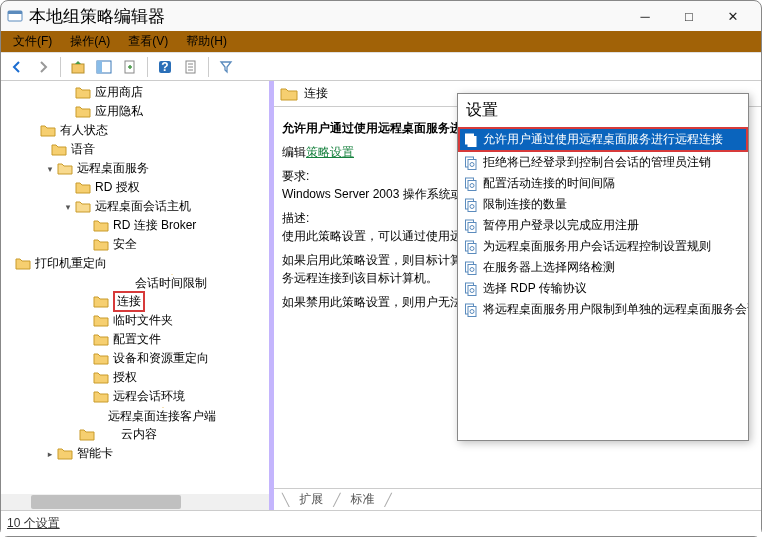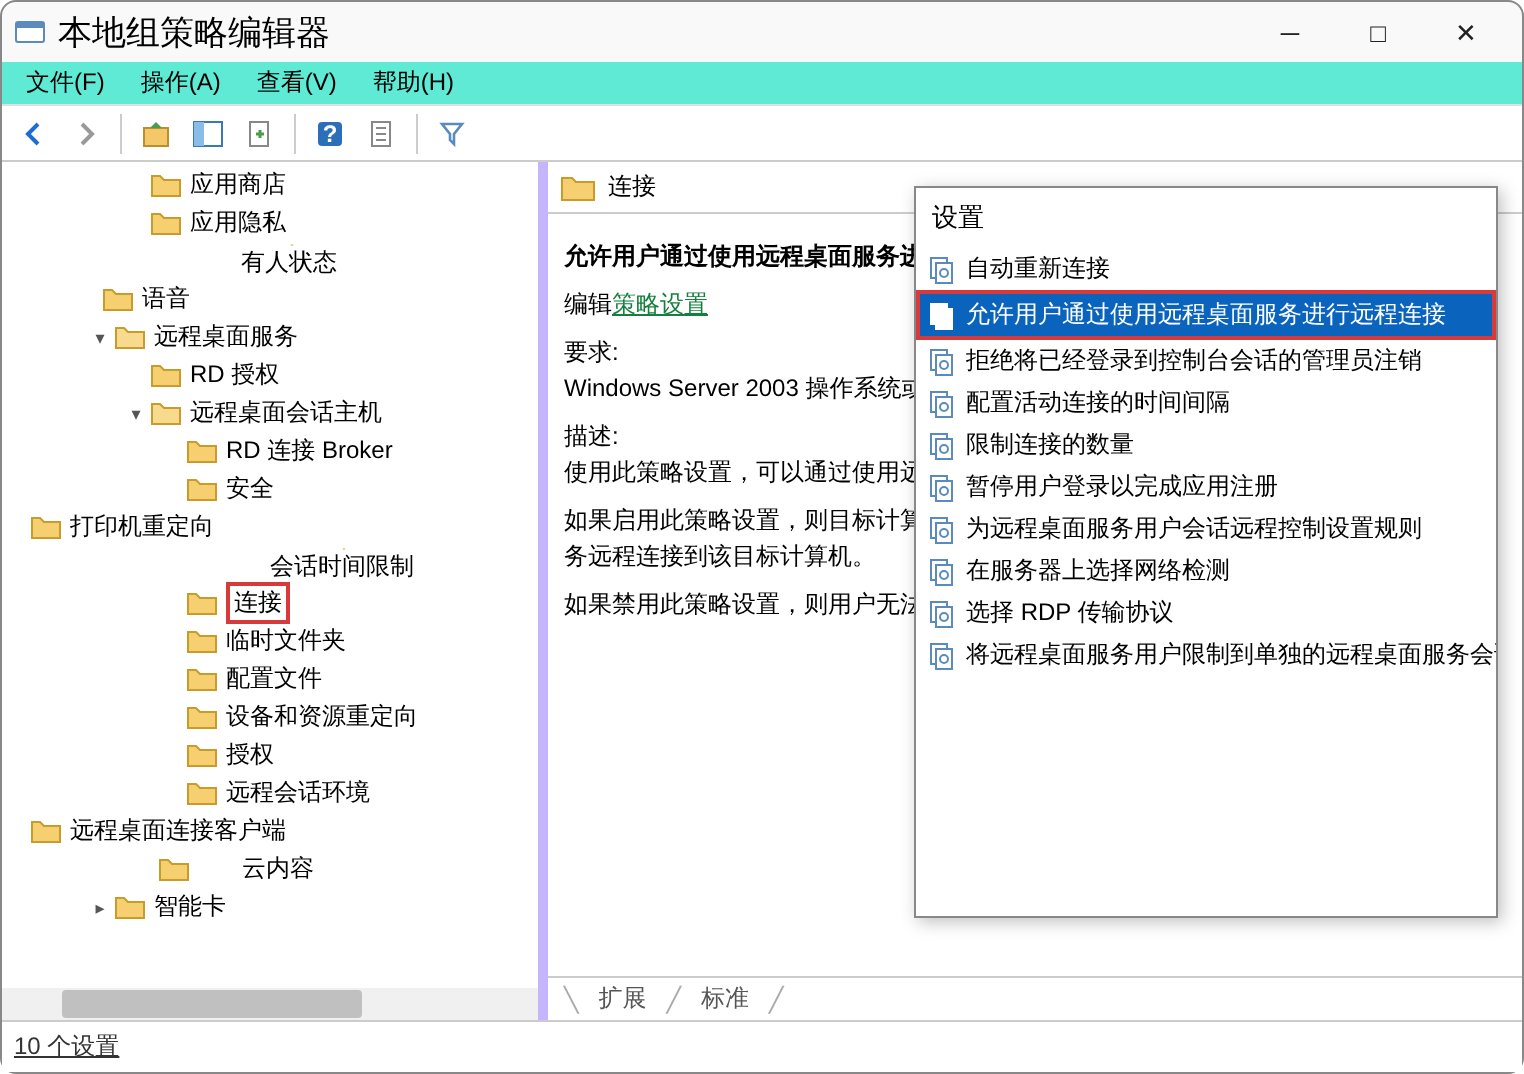--- a/index.html
+++ b/index.html
@@ -3,21 +3,21 @@
 <meta charset="utf-8">
 <style>
 * { box-sizing: border-box; margin: 0; padding: 0; font-family: "Microsoft YaHei", "Segoe UI", sans-serif; font-size: 12px; }
 body { background: #fff; overflow: hidden; }
 .window { width: 762px; height: 537px; border: 1px solid #888; border-radius: 8px; display: flex; flex-direction: column; position: relative; background: #f9f9f9; }
 .titlebar { height: 30px; display: flex; align-items: center; padding: 0 6px; }
 .title-icon { width: 16px; height: 16px; margin-right: 6px; }
 .title-text { flex: 1; font-size: 17px; }
 .win-controls { display: flex; gap: 0; }
 .win-btn { width: 44px; height: 30px; display: flex; align-items: center; justify-content: center; font-size: 13px; color: #222; }
-.menubar { height: 22px; display: flex; align-items: center; padding: 0 4px; gap: 2px; background: #5eead4; border-bottom: 1px solid #e0e0e0;}
+.menubar { height: 22px; display: flex; align-items: center; padding: 0 4px; gap: 2px; background: #a16207; border-bottom: 1px solid #e0e0e0;}
 .menuitem { padding: 2px 8px; }
 .toolbar { height: 28px; display: flex; align-items: center; padding: 0 4px; gap: 2px; background: #fff; border-bottom: 1px solid #ccc; }
 .tool-btn { width: 24px; height: 24px; display: flex; align-items: center; justify-content: center; border: 1px solid transparent; }
 .tool-sep { width: 1px; height: 20px; background: #ccc; margin: 0 3px; }
 .main { flex: 1; display: flex; overflow: hidden; background: #fff;}
 .tree-pane { width: 273px; border-right: 5px solid #c4b5fd; overflow-y: auto; overflow-x: hidden; padding: 2px 0; position: relative;}
 .tree-scroll { position: absolute; bottom: 0; left: 0; right: 0; height: 16px; background: #f0f0f0; display: flex; }
 .tree-scroll-track { flex: 1; background: #f0f0f0; position: relative; }
 .tree-scroll-thumb { position: absolute; left: 30px; width: 150px; top: 1px; bottom: 1px; background: #c0c0c0; border-radius: 2px; }
 .tree { list-style: none; }
@@ -32,21 +32,21 @@
 .desc-header-title { font-size: 12px; }
 .desc-body { flex: 1; padding: 6px 8px; overflow: hidden; }
 .desc-body b { font-weight: bold; }
 .desc-body p { margin: 6px 0; line-height: 1.5; }
 .desc-body a { color: #15803d; text-decoration: underline; }
 .tabs { height: 22px; border-top: 1px solid #ccc; padding: 0 8px; display: flex; align-items: center; gap: 4px; font-size: 11px; color: #555; position: relative; }
 .tab-connector { color: #aaa; }
 .tab { padding: 2px 6px; }
 .statusbar { height: 26px; border-top: 1px solid #ccc; display: flex; align-items: center; padding: 0 6px; font-size: 11px; color: #333; background: #fff; text-decoration: underline;}
 .popup { position: absolute; top: 92px; left: 456px; width: 292px; background: #fff; border: 1px solid #888; box-shadow: 2px 2px 8px rgba(0,0,0,0.25); z-index: 10; }
-.popup-header { padding: 6px 8px; font-size: 13px; }
+.popup-header { padding: 6px 8px; font-size: 16px; }
 .popup-list { list-style: none; }
 .popup-item { display: flex; align-items: center; height: 21px; padding: 0 6px; gap: 5px; white-space: nowrap; overflow: hidden; }
 .popup-item.selected { background: #0a64bd; color: #fff; border: 2px solid #d73a3a; padding: 0 4px; height: 25px; }
 .setting-icon { width: 14px; height: 14px; flex-shrink: 0; }
 .popup-spacer { height: 120px; }
 </style>
 </head>
 <body>
 
 <div class="window">
@@ -134,21 +134,21 @@
             </svg>
             <span class="tree-label">应用商店</span>
           </li>
           <li class="tree-node" style="padding-left: 60px;">
             <span class="expander"></span>
             <svg class="folder-icon" viewBox="0 0 16 13">
               <path d="M1 2 L5 2 L7 4 L15 4 L15 12 L1 12 Z" fill="#f6cf70" stroke="#c99b2b"></path>
             </svg>
             <span class="tree-label">应用隐私</span>
           </li>
-          <li class="tree-node" style="padding-left: 25px; flex-direction: column;">
+          <li class="tree-node" style="padding-left: 25px;">
             <span class="expander"></span>
             <svg class="folder-icon" viewBox="0 0 16 13">
               <path d="M1 2 L5 2 L7 4 L15 4 L15 12 L1 12 Z" fill="#f6cf70" stroke="#c99b2b"></path>
             </svg>
             <span class="tree-label">有人状态</span>
           </li>
           <li class="tree-node" style="padding-left: 36px;">
             <span class="expander"></span>
             <svg class="folder-icon" viewBox="0 0 16 13">
               <path d="M1 2 L5 2 L7 4 L15 4 L15 12 L1 12 Z" fill="#f6cf70" stroke="#c99b2b"></path>
@@ -239,21 +239,21 @@
             </svg>
             <span class="tree-label">授权</span>
           </li>
           <li class="tree-node" style="padding-left: 78px;">
             <span class="expander"></span>
             <svg class="folder-icon" viewBox="0 0 16 13">
               <path d="M1 2 L5 2 L7 4 L15 4 L15 12 L1 12 Z" fill="#f6cf70" stroke="#c99b2b"></path>
             </svg>
             <span class="tree-label">远程会话环境</span>
           </li>
-          <li class="tree-node" style="">
+          <li class="tree-node" style="padding-left: 60px; flex-direction: column;">
             <span class="expander"></span>
             <svg class="folder-icon" viewBox="0 0 16 13">
               <path d="M1 2 L5 2 L7 4 L15 4 L15 12 L1 12 Z" fill="#f6cf70" stroke="#c99b2b"></path>
             </svg>
             <span class="tree-label">远程桌面连接客户端</span>
           </li>
           <li class="tree-node" style="padding-left: 42px; gap: 22px;">
             <span class="expander"></span>
             <svg class="folder-icon" viewBox="0 0 16 13">
               <path d="M1 2 L5 2 L7 4 L15 4 L15 12 L1 12 Z" fill="#f6cf70" stroke="#c99b2b"></path>
@@ -300,28 +300,20 @@
     </div>
   </div>
 
   <div class="statusbar">
     <span>10 个设置</span>
   </div>
 
   <div class="popup">
     <div class="popup-header">设置</div>
     <ul class="popup-list" id="popup-list">
-        <li class="popup-item">
-          <svg class="setting-icon" viewBox="0 0 14 14">
-            <rect x="1.5" y="1" width="8" height="10" fill="#fff" stroke="#5b8bbd"></rect>
-            <rect x="4" y="3.5" width="8" height="10" fill="#fff" stroke="#5b8bbd"></rect>
-            <circle cx="8" cy="8.5" r="2" fill="none" stroke="#5b8bbd"></circle>
-          </svg>
-          <span>自动重新连接</span>
-        </li>
         <li class="popup-item selected">
           <svg class="setting-icon" viewBox="0 0 14 14">
             <rect x="1.5" y="1" width="8" height="10" fill="#fff" stroke="#fff"></rect>
             <rect x="4" y="3.5" width="8" height="10" fill="#fff" stroke="#fff"></rect>
             <circle cx="8" cy="8.5" r="2" fill="none" stroke="#fff"></circle>
           </svg>
           <span>允许用户通过使用远程桌面服务进行远程连接</span>
         </li>
         <li class="popup-item">
           <svg class="setting-icon" viewBox="0 0 14 14">

